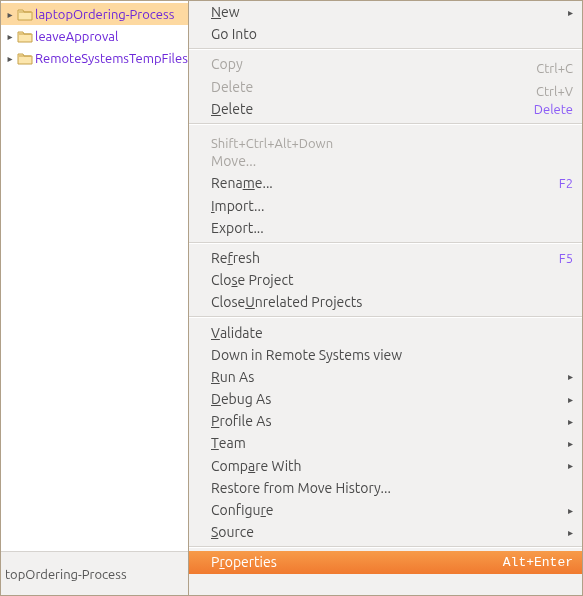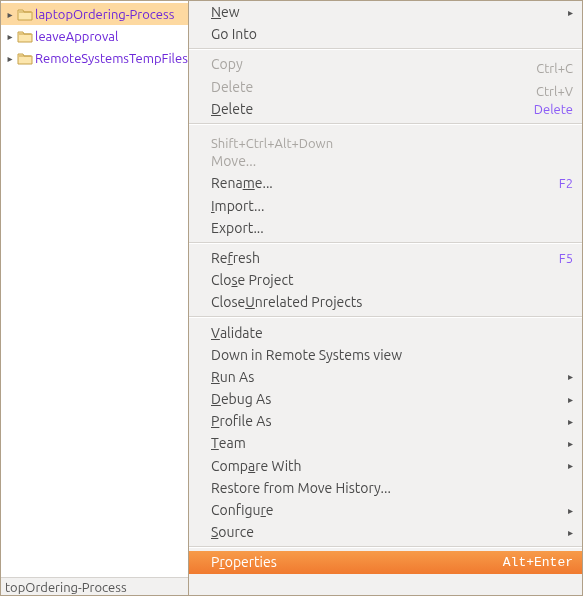--- a/index.html
+++ b/index.html
@@ -50,21 +50,21 @@
   .tree-row .label {
     color: #6d28d9;
     font-size: 13px;
   }
 
   
   .status-bar {
     position: absolute;
     left: 0; bottom: 0;
     width: 187px;
-    height: 18px;
+    height: 44px;
     background: #f2f1f0;
     border-top: 1px solid #d6d3cf;
     display: flex;
     align-items: center;
     padding-left: 4px;
     color: #555;
     font-size: 13px;
   }
 
   

